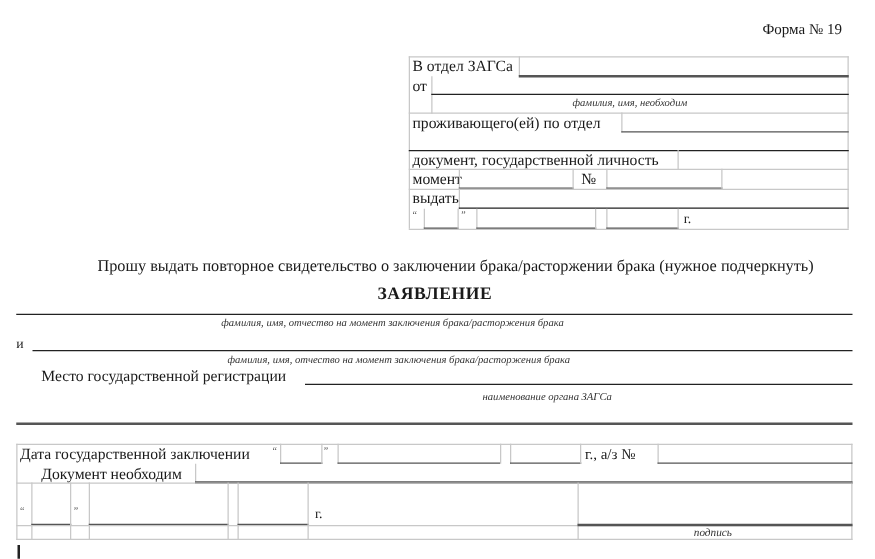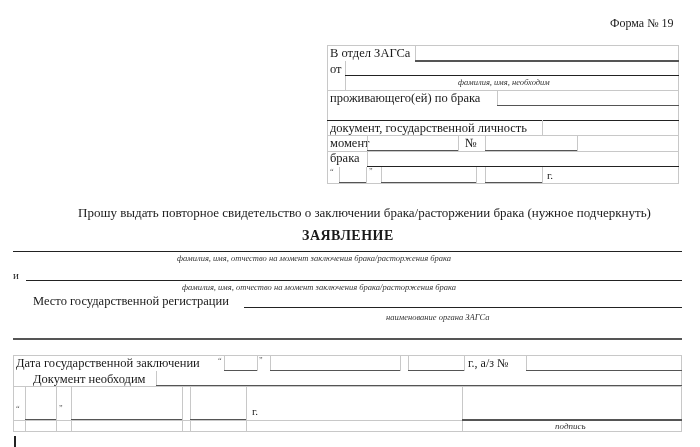--- a/index.html
+++ b/index.html
@@ -32,21 +32,21 @@
   <div class="fld" style="left:416px;top:46px;width:262px;height:14px;"></div>
   <div class="kd" style="left:415px;top:60px;width:264px;height:2px;"></div>
 
   <div class="abs t" style="left:330px;top:62px;">от</div>
   <div class="g" style="left:345px;top:61px;width:1px;height:30px;"></div>
   <div class="fld" style="left:346px;top:62px;width:332px;height:13px;"></div>
   <div class="k" style="left:345px;top:75px;width:334px;height:1px;"></div>
   <div class="abs it" style="left:458px;top:77px;">фамилия, имя, необходим</div>
   <div class="g" style="left:327px;top:90px;width:352px;height:1px;"></div>
 
-  <div class="abs t" style="left:330px;top:91px;">проживающего(ей) по брака</div>
+  <div class="abs t" style="left:330px;top:91px;">проживающего(ей) по отдел</div>
   <div class="g" style="left:497px;top:90px;width:1px;height:16px;"></div>
   <div class="fld" style="left:498px;top:91px;width:180px;height:14px;"></div>
   <div class="kd" style="left:497px;top:105px;width:182px;height:1px;"></div>
   <div class="fld" style="left:328px;top:107px;width:350px;height:13px;"></div>
   <div class="k" style="left:327px;top:120px;width:352px;height:1px;"></div>
 
   <div class="abs t" style="left:330px;top:121px;">документ, государственной личность</div>
   <div class="g" style="left:542px;top:120px;width:1px;height:16px;"></div>
   <div class="fld" style="left:543px;top:121px;width:135px;height:14px;"></div>
   <div class="g" style="left:327px;top:135px;width:352px;height:1px;"></div>
@@ -56,21 +56,21 @@
   <div class="fld" style="left:368px;top:136px;width:90px;height:14px;"></div>
   <div class="kd" style="left:367px;top:150px;width:92px;height:1px;"></div>
   <div class="g" style="left:458px;top:135px;width:1px;height:16px;"></div>
   <div class="abs t" style="left:465px;top:136px;">№</div>
   <div class="g" style="left:485px;top:135px;width:1px;height:16px;"></div>
   <div class="fld" style="left:486px;top:136px;width:91px;height:14px;"></div>
   <div class="kd" style="left:485px;top:150px;width:93px;height:1px;"></div>
   <div class="g" style="left:577px;top:135px;width:1px;height:16px;"></div>
   <div class="g" style="left:327px;top:151px;width:352px;height:1px;"></div>
 
-  <div class="abs t" style="left:330px;top:151px;">брака</div>
+  <div class="abs t" style="left:330px;top:151px;">выдать</div>
   <div class="g" style="left:367px;top:151px;width:1px;height:16px;"></div>
   <div class="fld" style="left:368px;top:152px;width:310px;height:14px;"></div>
   <div class="k" style="left:367px;top:166px;width:312px;height:1px;"></div>
 
   <div class="abs q" style="left:330px;top:167px;">“</div>
   <div class="g" style="left:339px;top:167px;width:1px;height:16px;"></div>
   <div class="fld" style="left:340px;top:168px;width:26px;height:14px;"></div>
   <div class="kd" style="left:339px;top:182px;width:28px;height:1px;"></div>
   <div class="g" style="left:366px;top:167px;width:1px;height:16px;"></div>
   <div class="abs q" style="left:369px;top:167px;">”</div>

